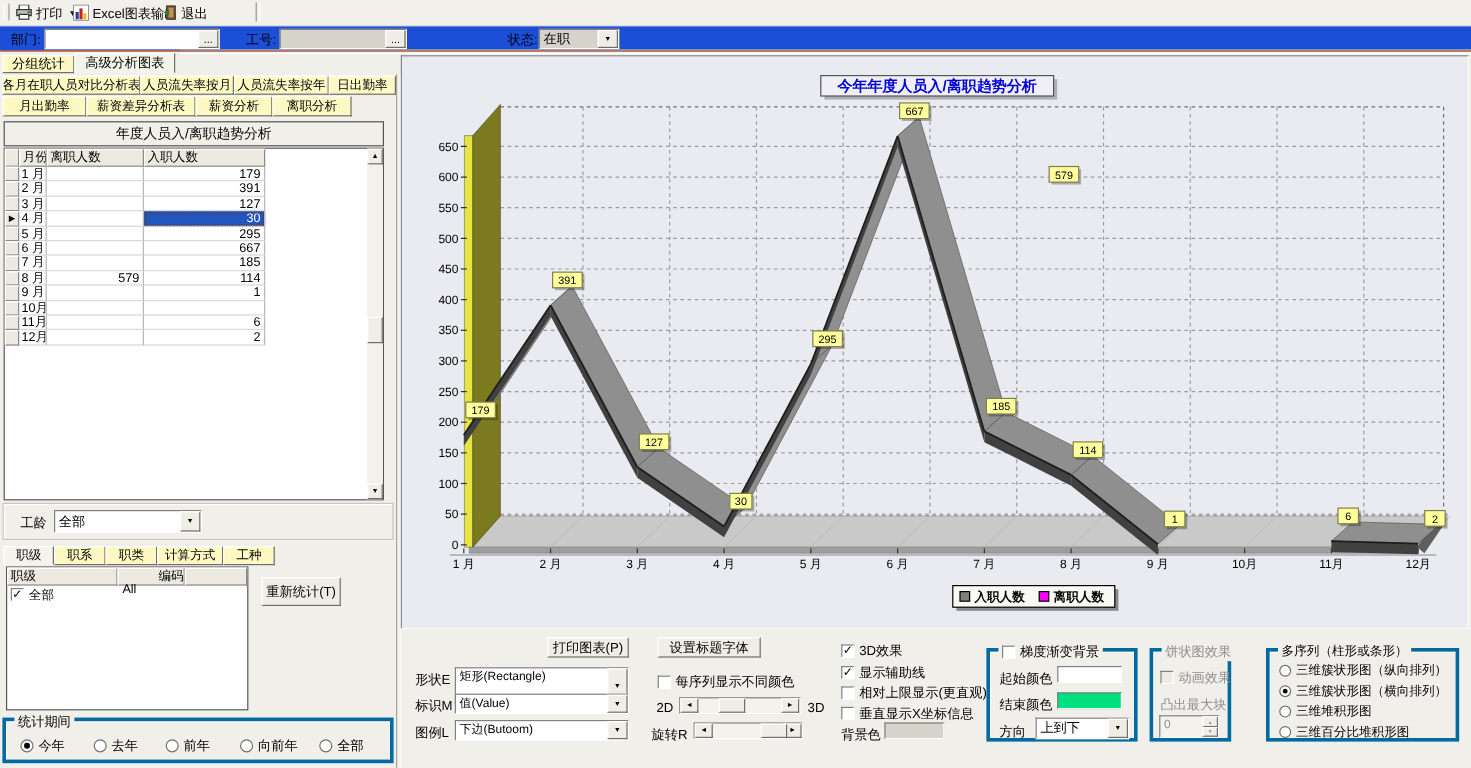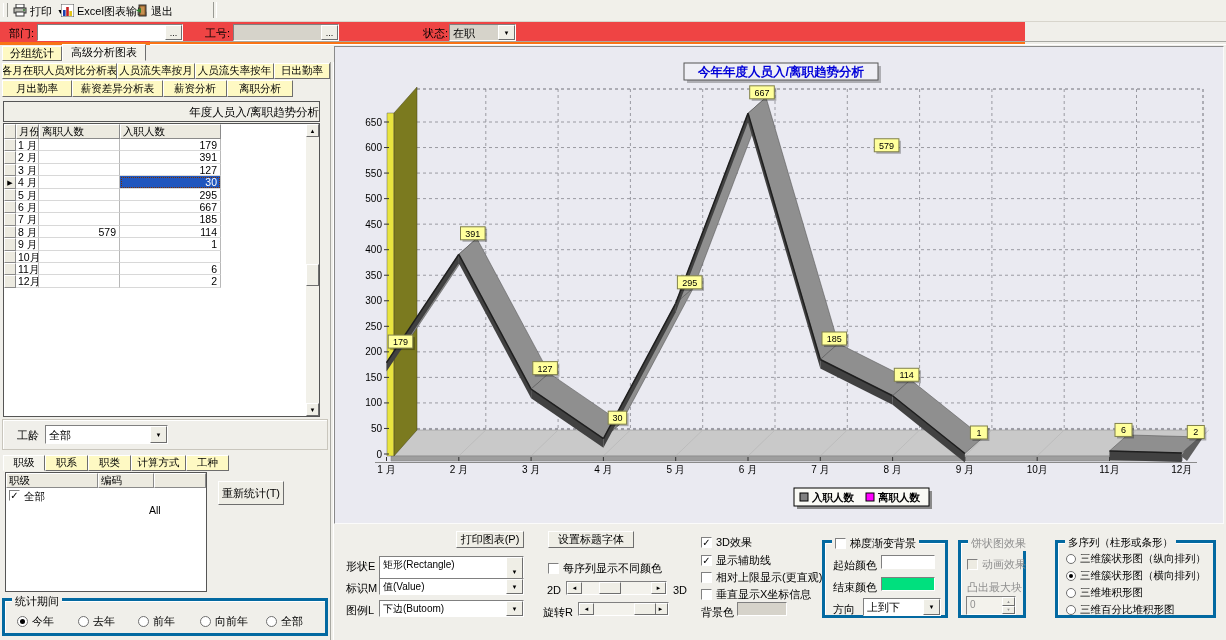--- a/index.html
+++ b/index.html
@@ -74,21 +74,21 @@
           <rect x="4" y="1" width="7" height="11" fill="#8a5a2a" stroke="#333"></rect>
           <rect x="5.5" y="2.5" width="4" height="8" fill="#c89050"></rect>
           <path d="M1 6.5 L6 4 L6 9 Z" fill="#2d7d2d"></path>
         </svg>
     </span>
     <span>退出</span>
   </div>
   <div class="abs" style="left:213px;top:2px;width:2px;height:16px;border-left:1px solid #9a9a94;border-right:1px solid #FFF"></div>
 </div>
 
-<div class="abs" style="left:0;top:22px;width:1025px;height:20px;border-bottom:3px solid #f97316;background:#ef4444">
+<div class="abs" style="left:0;top:22px;width:1226px;height:20px;border-bottom:1px solid #f97316;background:#1d4ed8">
   <span class="abs lbl" style="left:9px;top:4px">部门:</span>
   <div class="abs combo" style="left:37px;top:2px;width:146px;height:17px">
     <div class="val"></div>
     <div class="dd" style="font-size:9px">...</div>
   </div>
   <span class="abs lbl" style="left:205px;top:4px">工号:</span>
   <div class="abs combo gray" style="left:233px;top:2px;width:106px;height:17px;background:#D6D3CA">
     <div class="val"></div>
     <div class="dd" style="font-size:9px">...</div>
   </div>
@@ -114,21 +114,21 @@
     <div class="abs tab" style="left: 195px; top: 63px; width: 79px; height: 16px;">人员流失率按年</div>
     <div class="abs tab" style="left: 274px; top: 63px; width: 56px; height: 16px;">日出勤率</div>
   </div>
 <div id="subTabs2">
     <div class="abs tab" style="left: 2px; top: 80px; width: 70px; height: 17px;">月出勤率</div>
     <div class="abs tab" style="left: 72px; top: 80px; width: 91px; height: 17px;">薪资差异分析表</div>
     <div class="abs tab" style="left: 163px; top: 80px; width: 64px; height: 17px;">薪资分析</div>
     <div class="abs tab" style="left: 227px; top: 80px; width: 66px; height: 17px;">离职分析</div>
   </div>
 
-<div class="abs" style="left:3px;top:101px;width:317px;height:21px;box-sizing:border-box;border:1px solid #555;background:#F0EFE8;text-align:right;line-height:20px;font-size:11.5px"><span>年度人员入/离职趋势分析</span></div>
+<div class="abs" style="left:3px;top:101px;width:317px;height:21px;box-sizing:border-box;border:1px solid #555;background:#F0EFE8;text-align:center;line-height:20px;font-size:11.5px"><span>年度人员入/离职趋势分析</span></div>
 
 <div class="abs" id="monthGrid" style="left:3px;top:123px;width:317px;height:294px;box-sizing:border-box;border:1px solid #555;background:#FFF">
     <div class="grid-cell hdr" style="left: 0px; top: 0px; width: 12px; height: 15px;"></div>
     <div class="grid-cell hdr" style="left: 12px; top: 0px; width: 23px; height: 15px;">月份</div>
     <div class="grid-cell hdr" style="left: 35px; top: 0px; width: 81px; height: 15px;">离职人数</div>
     <div class="grid-cell hdr" style="left: 116px; top: 0px; width: 101px; height: 15px;">入职人数</div>
     <div class="grid-cell hdr" style="left: 0px; top: 15px; width: 12px; height: 12.4px; font-size: 7px; line-height: 12.4px; text-align: center; padding: 0px;"></div>
     <div class="grid-cell" style="left: 12px; top: 15px; width: 23px; height: 12.4px; border-right: 1px solid rgb(184, 184, 184); border-bottom: 1px solid rgb(216, 216, 216); padding-left: 2px;">1 月</div>
     <div class="grid-cell" style="left: 35px; top: 15px; width: 81px; height: 12.4px; border-right: 1px solid rgb(184, 184, 184); border-bottom: 1px solid rgb(216, 216, 216); text-align: right; padding-right: 3px; box-sizing: border-box;"></div>
     <div class="grid-cell" style="left: 116px; top: 15px; width: 101px; height: 12.4px; border-right: 1px solid rgb(184, 184, 184); border-bottom: 1px solid rgb(216, 216, 216); text-align: right; padding-right: 3px; box-sizing: border-box;">179</div>
@@ -194,27 +194,27 @@
 <div id="catTabs">
     <div class="abs tab active" style="left: 3px; top: 455px; width: 42px; height: 16px;">职级</div>
     <div class="abs tab" style="left: 45px; top: 455px; width: 43px; height: 16px;">职系</div>
     <div class="abs tab" style="left: 88px; top: 455px; width: 43px; height: 16px;">职类</div>
     <div class="abs tab" style="left: 131px; top: 455px; width: 55px; height: 16px;">计算方式</div>
     <div class="abs tab" style="left: 186px; top: 455px; width: 43px; height: 16px;">工种</div>
   </div>
 
 <div class="abs" id="levelGrid" style="left:5px;top:472px;width:202px;height:120px;box-sizing:border-box;border:1px solid #555;background:#FFF">
     <div class="grid-cell hdr" style="left: 0px; top: 0px; width: 92px; height: 15px;">职级</div>
-    <div class="grid-cell hdr" style="left: 92px; top: 0px; width: 56px; height: 15px;">编码</div>
+    <div class="grid-cell hdr" style="left: 92px; top: 0px; width: 56px; height: 15px; text-align: right;">编码</div>
     <div class="grid-cell hdr" style="left: 148px; top: 0px; width: 52px; height: 15px;"></div>
     <div class="grid-cell" style="left: 0px; top: 15px; width: 92px; height: 15px; display: flex; align-items: center; gap: 4px; padding-left: 3px;">
       <div class="cb">✓</div>
       <div>全部</div>
     </div>
-    <div class="grid-cell" style="left: 92px; top: 30px; width: 56px; height: 15px; line-height: 15px; padding-left: 4px; margin-left: 47px;">All</div>
+    <div class="grid-cell" style="left: 92px; top: 11px; width: 56px; height: 15px; line-height: 15px; padding-left: 4px;">All</div>
   </div>
 
 <div class="abs btn" style="left:218px;top:481px;width:66px;height:24px">
   <span>重新统计(T)</span>
 </div>
 
 <div class="abs fieldset" id="periodBox" style="left:2px;top:598px;width:326px;height:38px">
   <span class="legend">统计期间</span>
 <div class="ck-row" style="left: 12px; top: 13px;">
       <div class="radio">

